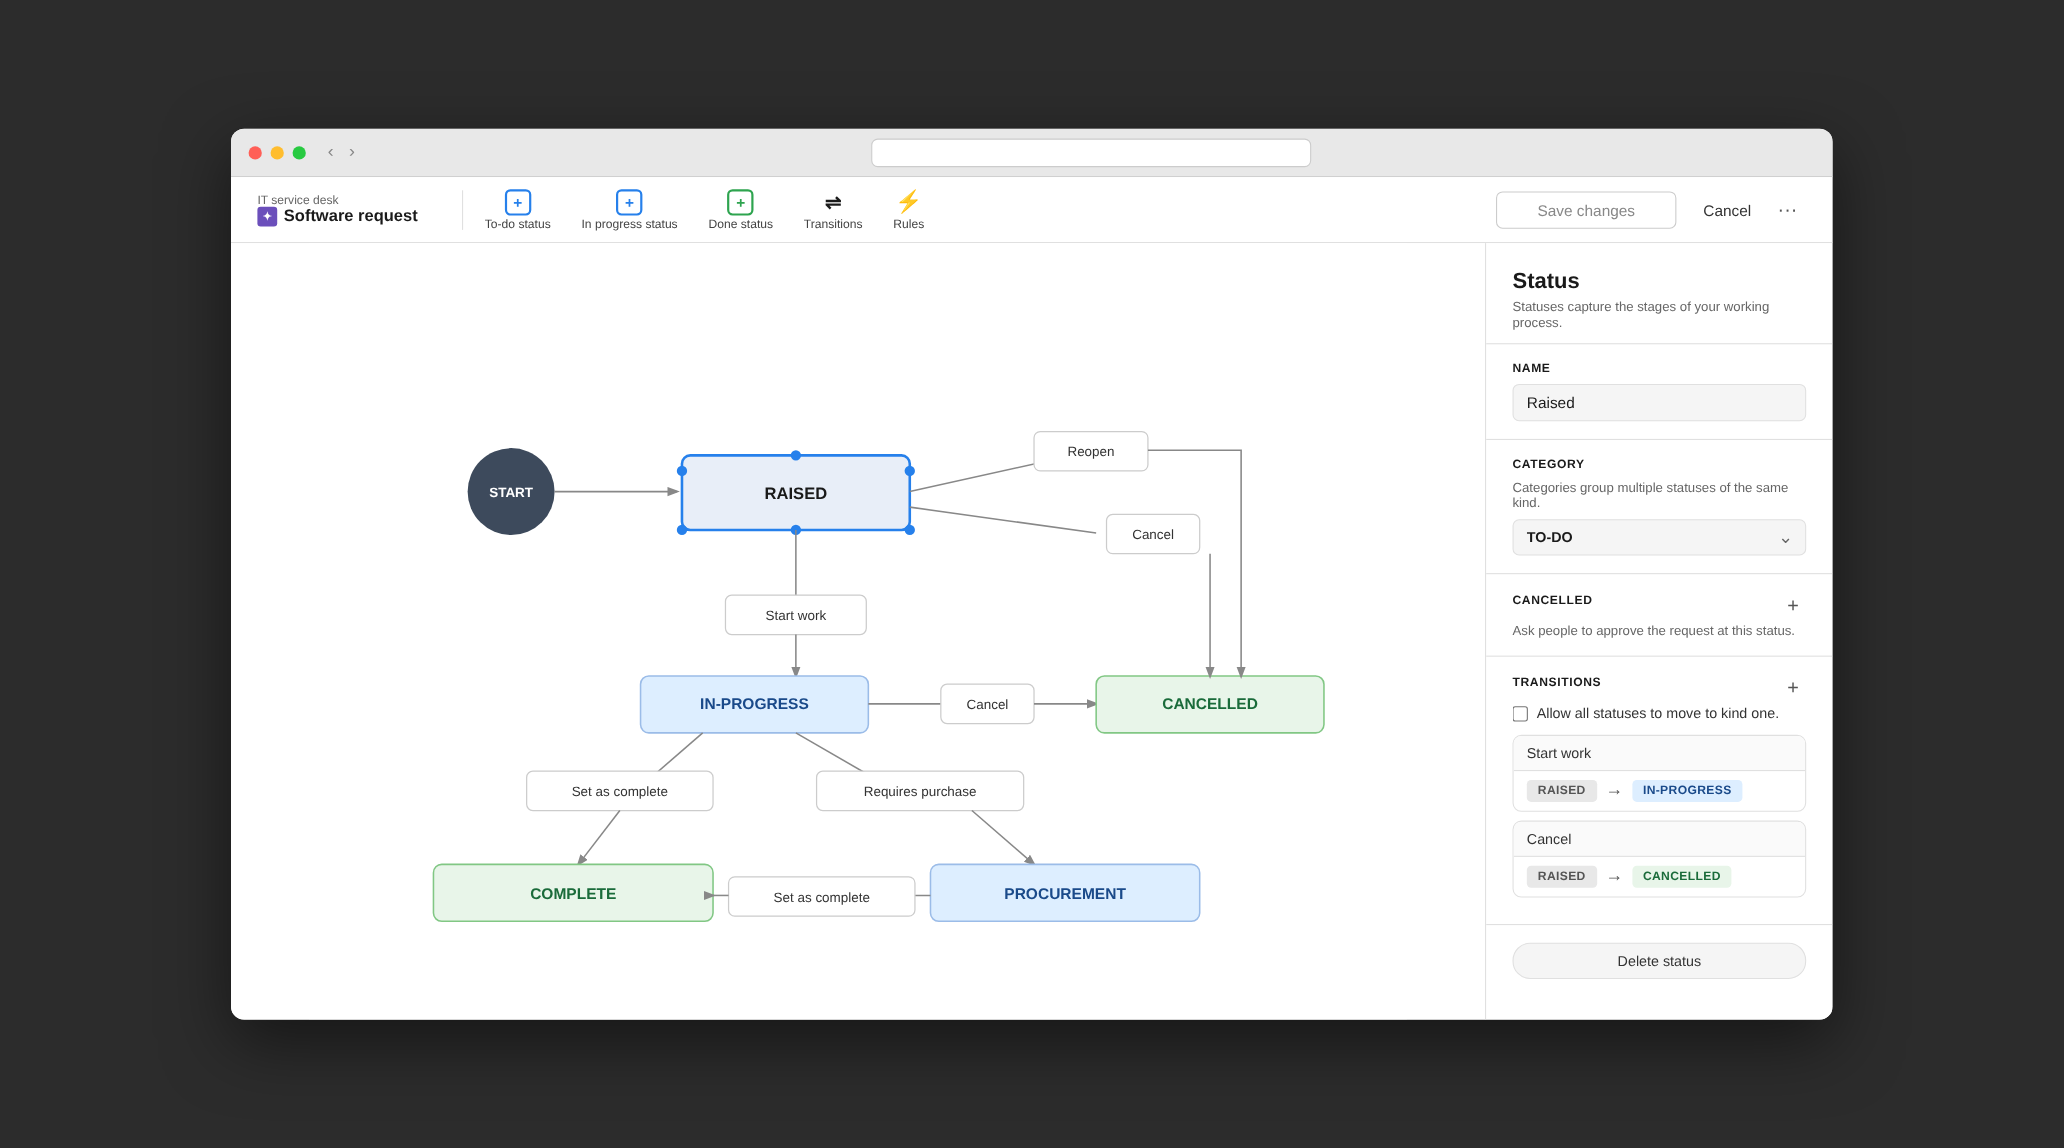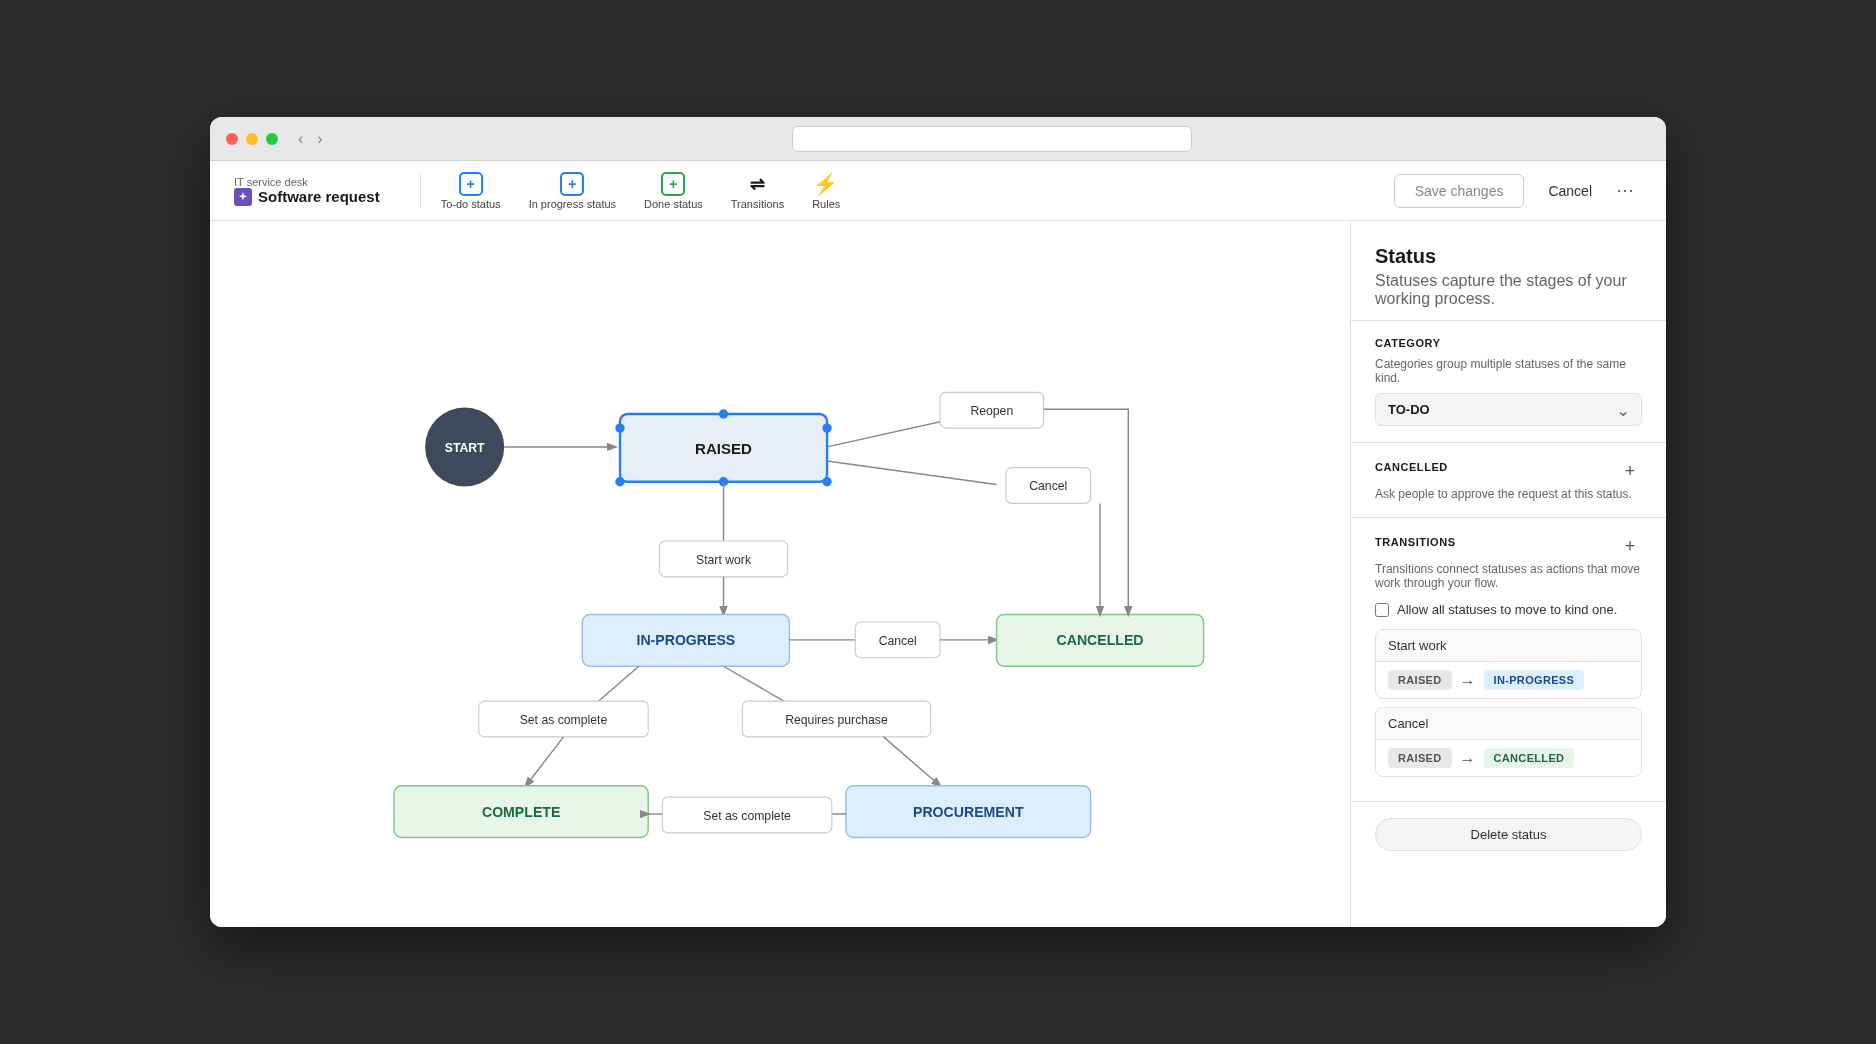--- a/index.html
+++ b/index.html
@@ -125,21 +125,21 @@
     }
     .toolbar-btn-icon.green { border-color: #2ea44f; color: #2ea44f; }
     .toolbar-btn-icon.transition {
       border: none; background: none; color: #1a1a1a; font-size: 18px;
     }
     .toolbar-btn-icon.rules {
       border: none; background: none; color: #f0a500; font-size: 20px;
     }
     .save-btn {
       margin-left: auto;
-      padding: 8px 20px;
+      padding: 8px 37px;
       background: #fff;
       border: 1px solid #ccc;
       border-radius: 6px;
       font-size: 14px;
       color: #888;
       cursor: not-allowed;
     }
     .cancel-btn {
       padding: 8px 16px;
       background: none;
@@ -187,21 +187,21 @@
       padding: 24px 24px 12px;
       border-bottom: 1px solid #e0e0e0;
     }
     .panel-title {
       font-size: 20px;
       font-weight: 600;
       color: #1a1a1a;
       margin-bottom: 4px;
     }
     .panel-subtitle {
-      font-size: 16px;
+      font-size: 12px;
       color: #666;
     }
     .panel-section {
       padding: 16px 24px;
       border-bottom: 1px solid #e0e0e0;
     }
     .panel-section-title {
       font-size: 11px;
       font-weight: 700;
       color: #1a1a1a;
@@ -481,20 +481,24 @@
           </defs>
         </svg>
       </div>
 
       <div class="right-panel">
         <div class="panel-header">
           <div class="panel-title">Status</div>
           <div class="panel-subtitle">Statuses capture the stages of your working process.</div>
         </div>
 
+        <div class="panel-section">
+          <div class="panel-section-title">NAME</div>
+          <input class="panel-input" type="text" value="Raised" style="">
+        </div>
 
         <div class="panel-section">
           <div class="panel-section-title">CATEGORY</div>
           <div class="panel-section-desc" style="margin-bottom:8px;">Categories group multiple statuses of the same kind.</div>
           <div class="select-wrapper">
             <select class="panel-select">
               <option>TO-DO</option>
               <option>IN PROGRESS</option>
               <option>DONE</option>
             </select>
@@ -507,21 +511,20 @@
             <button class="panel-add-btn">+</button>
           </div>
           <div class="panel-section-desc">Ask people to approve the request at this status.</div>
         </div>
 
         <div class="panel-section">
           <div class="panel-section-header">
             <div class="panel-section-title">TRANSITIONS</div>
             <button class="panel-add-btn">+</button>
           </div>
-          <div class="panel-section-desc" style="margin-bottom:12px;">Transitions connect statuses as actions that move work through your flow.</div>
 
           <div class="checkbox-row">
             <input type="checkbox" style="">
             <label class="checkbox-label">Allow all statuses to move to kind one.</label>
           </div>
 
           <div class="transition-card">
             <div class="transition-card-header">Start work</div>
             <div class="transition-flow">
               <span class="status-pill pill-raised">RAISED</span>

